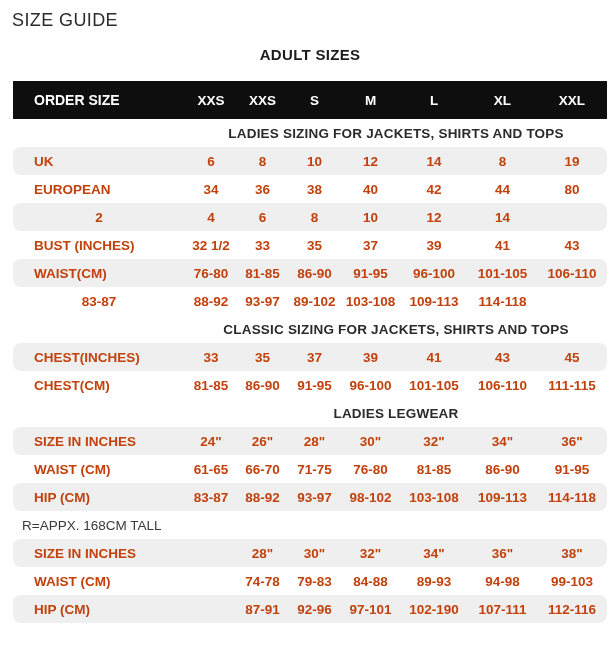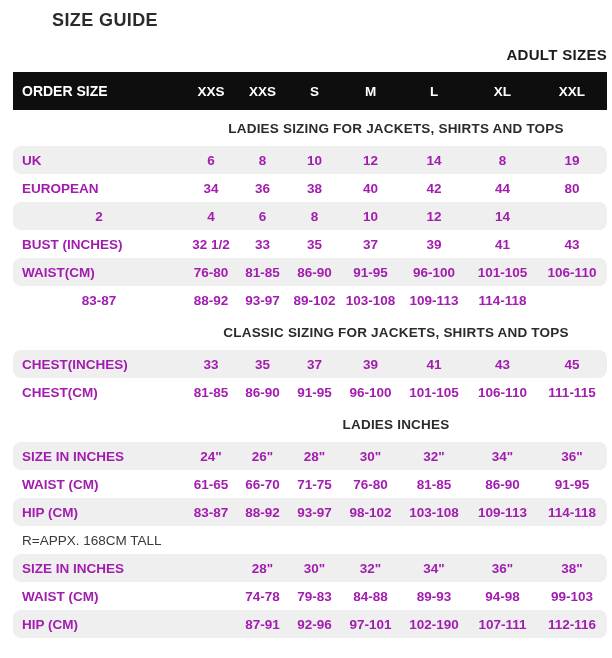--- a/index.html
+++ b/index.html
@@ -6,80 +6,79 @@
   html, body {
     width: 612px; height: 658px;
     background: #ffffff;
     font-family: "Liberation Sans", sans-serif;
     overflow: hidden;
   }
   .page-title {
     padding: 9px 0 0 12px;
     font-size: 18px;
     line-height: 22px;
-    font-weight: 700;
+    font-weight: 400;
     letter-spacing: 0.4px;
     color: #2b2b2b;
-    margin-left: 40px;
   }
   .size-table {
     width: 594px;
     margin-left: 13px;
   }
   .table-title {
     margin-top: 14px;
-    margin-bottom: 7px;
+    margin-bottom: 16px;
     font-size: 15px;
     line-height: 20px;
     font-weight: 700;
     letter-spacing: 0.3px;
-    text-align: right;
+    text-align: center;
     color: #1c1c1c;
   }
   .row {
     display: grid;
     grid-template-columns: 172px 52px 51px 53px 59px 68px 69px 70px;
     align-items: center;
     height: 28px;
     font-size: 13.5px;
   }
   .header-row {
     height: 38px;
     background: #0e0e0e;
     color: #ffffff;
     font-weight: 700;
   }
   .header-row .label { font-size: 14px; }
   .cell.label {
-    padding-left: 9px;
+    padding-left: 21px;
     text-align: left;
     font-weight: 700;
     white-space: nowrap;
   }
   .cell.val {
     text-align: center;
     font-weight: 700;
     white-space: nowrap;
   }
   .heading-row {
     display: grid;
     grid-template-columns: 172px 1fr;
     align-items: center;
-    height: 36px;
+    height: 28px;
     background: #ffffff;
   }
   .section-heading {
     text-align: center;
     font-size: 13.5px;
     font-weight: 700;
     letter-spacing: 0.2px;
     color: #2b2b2b;
     white-space: nowrap;
   }
-  .rows .row { color: #a21caf; background: #ffffff; border-radius: 8px; }
+  .rows .row { color: #c2410c; background: #ffffff; border-radius: 8px; }
   .rows .row:nth-child(odd) { background: #efefef; }
   .note-row {
     height: 28px;
     display: flex;
     align-items: center;
     padding-left: 9px;
     font-size: 13.5px;
     font-weight: 400;
     color: #3a3a3a;
     background: #ffffff;
@@ -197,21 +196,21 @@
         <div class="cell val">101-105</div>
         <div class="cell val">106-110</div>
         <div class="cell val">111-115</div>
       </div>
     </div>
   </div>
 
   <div class="section">
     <div class="heading-row">
       <div></div>
-      <div class="section-heading">LADIES INCHES</div>
+      <div class="section-heading">LADIES LEGWEAR</div>
     </div>
     <div class="rows">
       <div class="row">
         <div class="cell label">SIZE IN INCHES</div>
         <div class="cell val">24"</div>
         <div class="cell val">26"</div>
         <div class="cell val">28"</div>
         <div class="cell val">30"</div>
         <div class="cell val">32"</div>
         <div class="cell val">34"</div>

